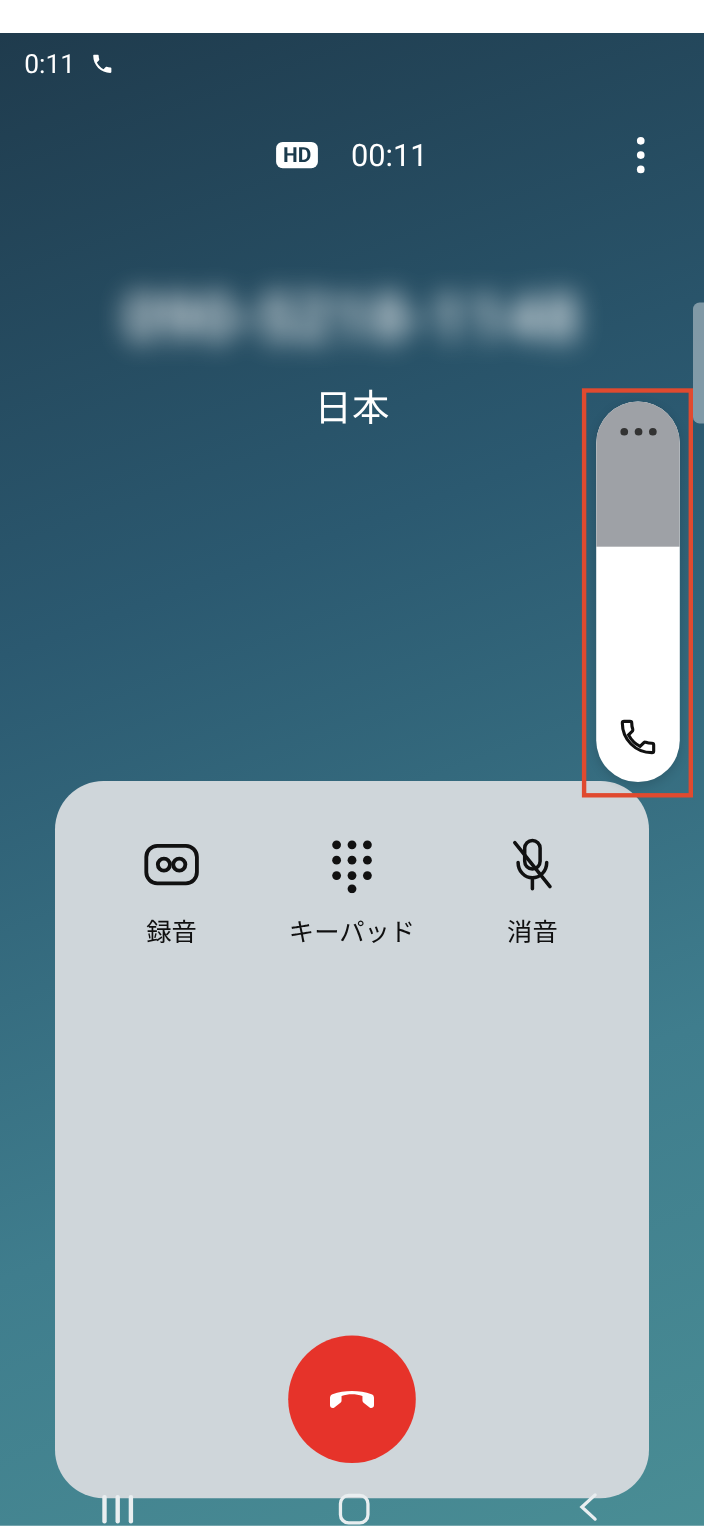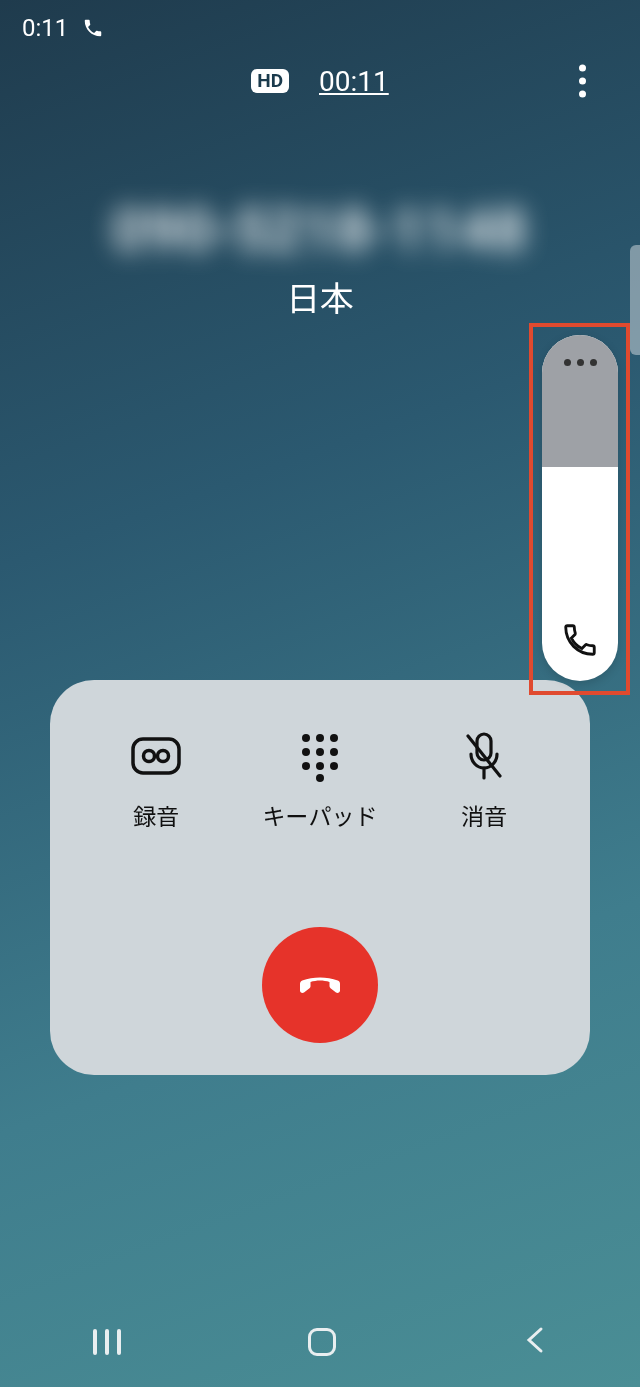--- a/index.html
+++ b/index.html
@@ -13,35 +13,36 @@
 
   
   .statusbar {
     height: 56px;
     display: flex;
     align-items: center;
     justify-content: space-between;
     padding: 0 22px;
     font-size: 24px;
     font-weight: 400;
+    margin-top: 30px;
   }
   .statusbar .left { display: flex; align-items: center; gap: 14px; }
   .statusbar .right { display: flex; align-items: center; gap: 8px; }
   .statusbar svg { display: block; }
   .green-dot { width: 10px; height: 10px; border-radius: 50%; background: #3ddc84; margin-left: 4px; }
 
   
   .call-header {
+    margin-top: 30px;
     display: flex;
     align-items: center;
     justify-content: center;
     gap: 30px;
     position: relative;
     height: 50px;
-    text-decoration: underline;
   }
   .hd-badge {
     background: #fff;
     color: #1a3a4c;
     font-weight: 700;
     font-size: 19px;
     border-radius: 6px;
     padding: 2px 6px 3px 6px;
     line-height: 1;
   }
@@ -59,21 +60,21 @@
 
   
   .caller-block { margin-top: 90px; text-align: center; }
   .caller-number {
     font-size: 58px;
     font-weight: 500;
     letter-spacing: 1px;
     filter: blur(12px);
     user-select: none;
   }
-  .caller-region { font-size: 34px; margin-top: 8px; font-weight: 400; }
+  .caller-region { font-size: 34px; margin-top: 20px; font-weight: 400; }
 
   
   .highlight-box {
     position: absolute;
     right: 10px;
     top: 323px;
     width: 101px;
     height: 372px;
     border: 4px solid #e04a2f;
     z-index: 5;
@@ -116,21 +117,21 @@
     background: rgba(200,210,215,.55);
     border-radius: 6px 0 0 6px;
   }
 
   
   .panel {
     position: absolute;
     left: 50px;
     right: 50px;
     top: 680px;
-    height: 395px;
+    height: 652px;
     background: #cfd6da;
     border-radius: 44px;
     padding: 50px 24px 0 24px;
     color: #101010;
   }
   .grid {
     display: grid;
     grid-template-columns: repeat(3, 1fr);
     row-gap: 80px;
   }

